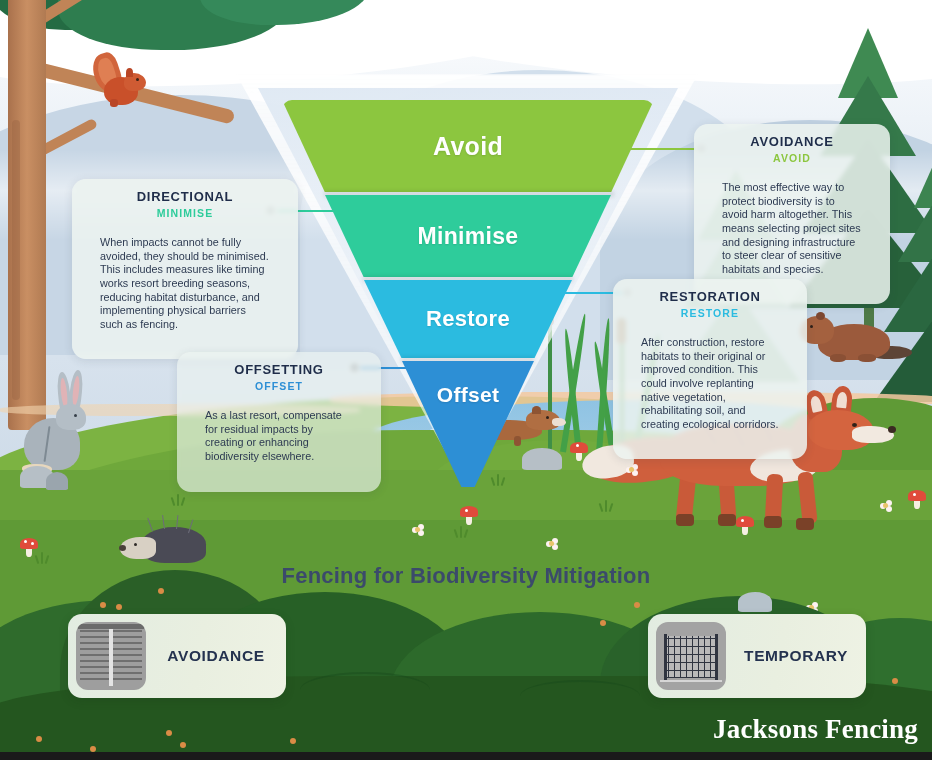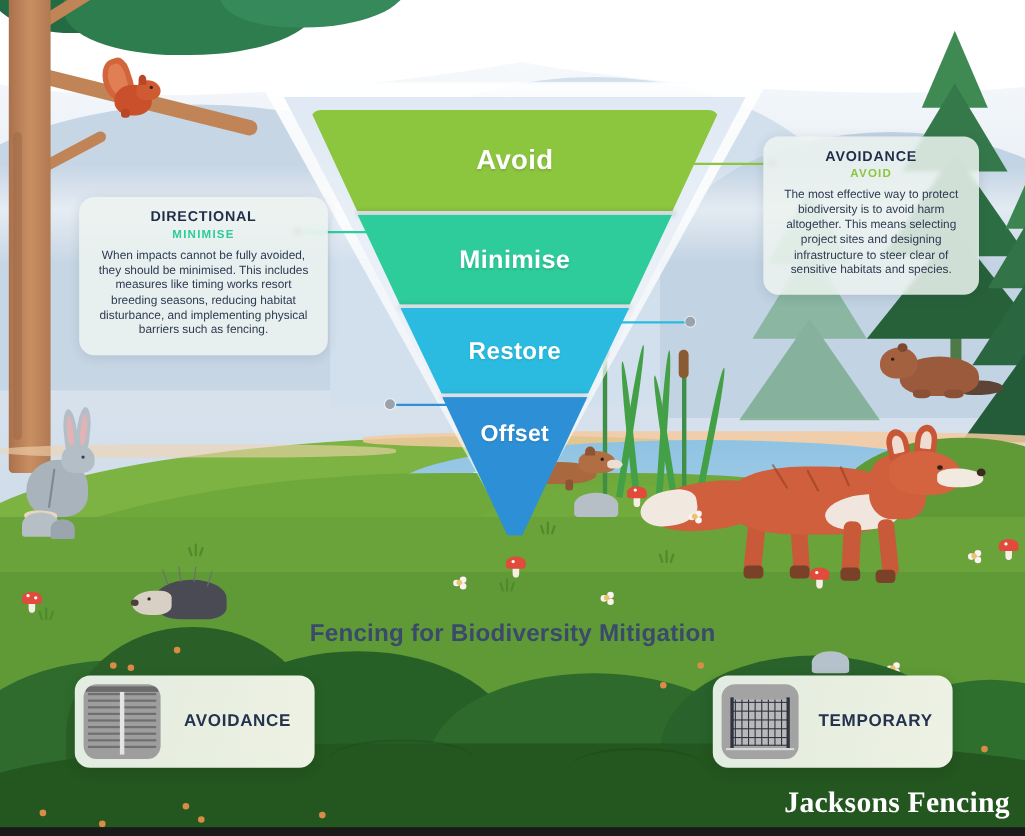--- a/index.html
+++ b/index.html
@@ -151,21 +151,21 @@
   .seg-shadow{position:absolute;height:6px;background:rgba(0,0,0,.10);filter:blur(2px);}
 
   
   .card{position:absolute;border-radius:14px;padding:10px 12px 12px;
         background:rgba(236,243,240,.86);
         box-shadow:0 2px 10px rgba(40,60,70,.12);
         backdrop-filter:blur(2px);}
   .card h3{margin:0 0 3px;font-size:13px;font-weight:bold;letter-spacing:.7px;
            color:#1f2d4a;text-align:center;}
   .card .sub{margin:0 0 6px;font-size:10.5px;font-weight:bold;letter-spacing:1.1px;text-align:center;}
-  .card p{margin:3px;font-size:10.8px;line-height:1.26;color:#2d3a52;text-align:center;}
+  .card p{margin:16px;font-size:10.8px;line-height:1.26;color:#2d3a52;text-align:left;}
 
   .connector{position:absolute;height:2px;border-radius:2px;}
   .cdot{position:absolute;width:9px;height:9px;border-radius:50%;background:#9aa3ac;box-shadow:0 0 0 1px rgba(255,255,255,.6);}
 
   
   .title{position:absolute;left:0;top:20px;width:932px;text-align:center;
          font-size:27px;font-weight:bold;color:#2b3a5c;letter-spacing:.2px;}
   .subtitle{position:absolute;left:0;top:563px;width:932px;text-align:center;
             font-size:22px;font-weight:bold;color:#3b4a6b;letter-spacing:.2px;}
 
@@ -476,21 +476,31 @@
     <p class="sub" style="color:#8cc63f;">AVOID</p>
     <p>The most effective way to protect biodiversity is to avoid harm altogether. This means selecting project sites and designing infrastructure to steer clear of sensitive habitats and species.</p>
   </div>
 
   <div class="card" style="left:72px;top:179px;width:202px;">
     <h3>DIRECTIONAL</h3>
     <p class="sub" style="color:#2ecc9b;">MINIMISE</p>
     <p>When impacts cannot be fully avoided, they should be minimised. This includes measures like timing works resort breeding seasons, reducing habitat disturbance, and implementing physical barriers such as fencing.</p>
   </div>
 
-
+  <div class="card" style="left:613px;top:279px;width:170px;">
+    <h3>RESTORATION</h3>
+    <p class="sub" style="color:#2bbbe0;">RESTORE</p>
+    <p>After construction, restore habitats to their original or improved condition. This could involve replanting native vegetation, rehabilitating soil, and creating ecological corridors.</p>
+  </div>
+
+  <div class="card" style="left:177px;top:352px;width:180px;background:rgba(236,243,240,.66);">
+    <h3>OFFSETTING</h3>
+    <p class="sub" style="color:#2d8fd5;">OFFSET</p>
+    <p>As a last resort, compensate for residual impacts by creating or enhancing biodiversity elsewhere.</p>
+  </div>
 
 
   <div class="bush" style="left:-40px;top:600px;width:300px;height:170px;background:#2f6b2c;"></div>
   <div class="bush" style="left:60px;top:570px;width:230px;height:200px;background:#2a5f27;"></div>
   <div class="bush" style="left:180px;top:592px;width:290px;height:180px;background:#276026;"></div>
   <div class="bush" style="left:390px;top:612px;width:300px;height:160px;background:#2d6a2b;"></div>
   <div class="bush" style="left:600px;top:596px;width:280px;height:175px;background:#29622a;"></div>
   <div class="bush" style="left:790px;top:618px;width:220px;height:150px;background:#2f6f2e;"></div>
   <div class="bush" style="left:-20px;top:676px;width:1000px;height:110px;background:#24561f;border-radius:36% 30% 0 0;"></div>
 

